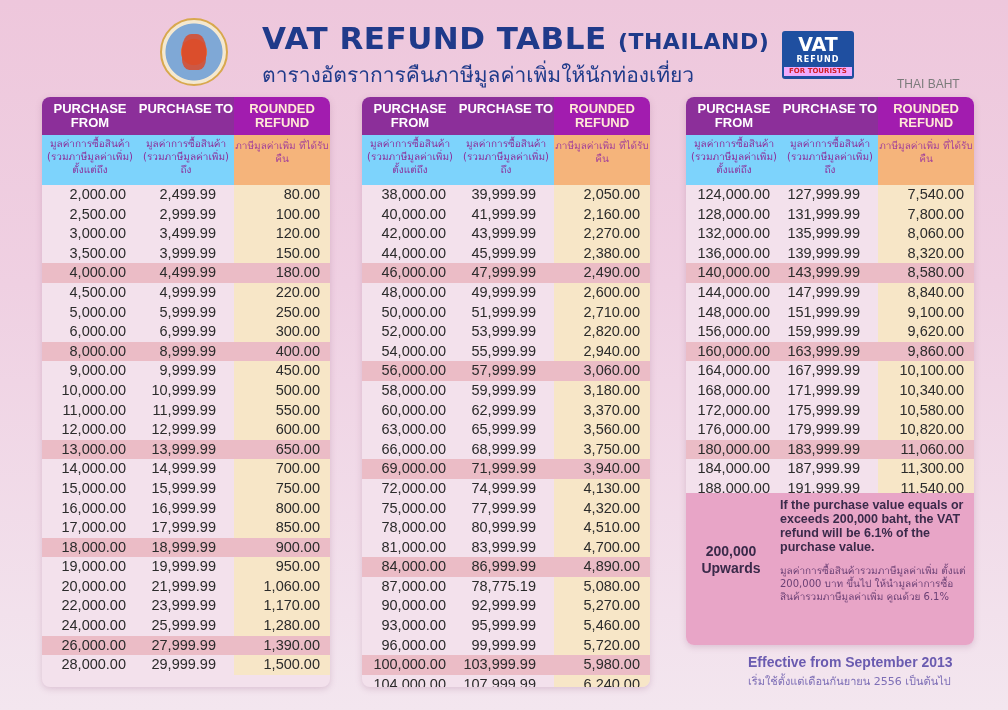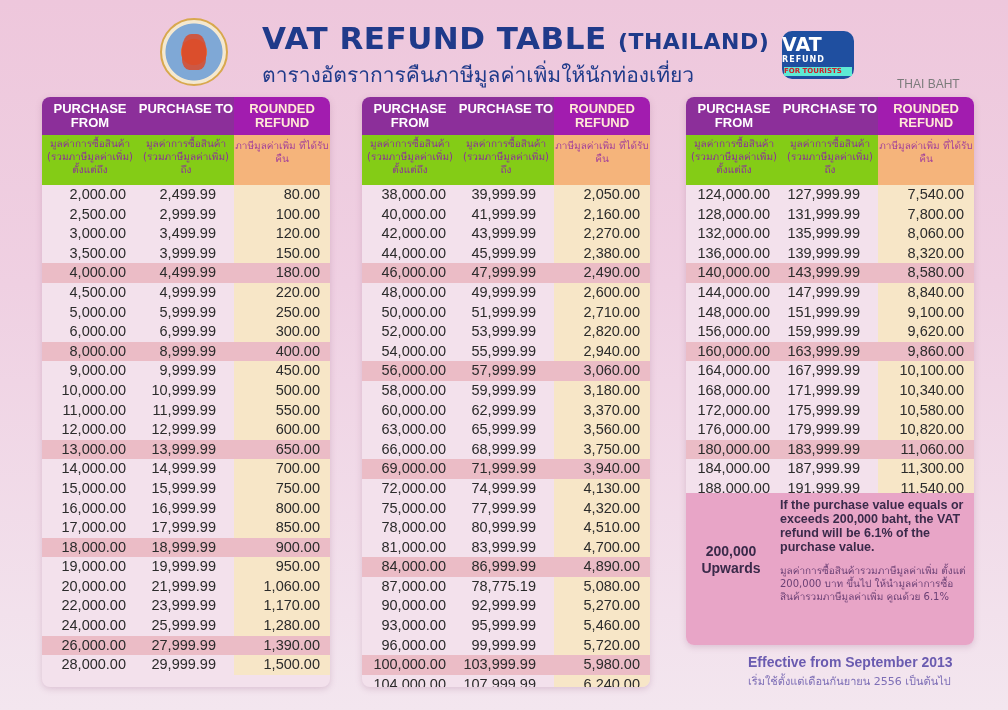--- a/index.html
+++ b/index.html
@@ -4,36 +4,36 @@
 <style>
 *{box-sizing:border-box;margin:0;padding:0}
 html,body{width:1008px;height:710px;overflow:hidden}
 body{background:linear-gradient(180deg,#eec7dc 0%,#efd0e2 40%,#f3e6ef 100%);font-family:"DejaVu Sans",sans-serif;position:relative}
 .header{position:absolute;left:0;top:0;width:1008px;height:95px}
 .seal{position:absolute;left:160px;top:18px;width:68px;height:68px;border-radius:50%;background:radial-gradient(circle,#e2673a 0 28%,#7fa8d6 30% 62%,#f4e8d0 64% 78%,#e3b466 80% 100%);border:2px solid #d8a84e}
 .seal-inner{position:absolute;left:20px;top:14px;width:24px;height:36px;background:#d94a2a;border-radius:40% 40% 30% 30%;opacity:.85}
 .title{position:absolute;left:262px;top:20px;color:#1f3a8a;font-weight:bold;font-size:31px;letter-spacing:.5px;white-space:nowrap}
 .title small{font-size:22px;font-weight:bold}
 .subtitle{position:absolute;left:262px;top:58px;color:#1f3a8a;font-size:21px;white-space:nowrap}
-.vatlogo{position:absolute;left:782px;top:31px;width:72px;height:48px;background:#1f4fa0;border-radius:10px;color:#fff;text-align:left}
+.vatlogo{position:absolute;left:782px;top:31px;width:72px;height:48px;background:#1f4fa0;border-radius:3px;color:#fff;text-align:center}
 .vatlogo .v1{font-size:19px;font-weight:bold;line-height:21px;padding-top:3px}
 .vatlogo .v2{font-size:8px;font-weight:bold;letter-spacing:1px;line-height:9px}
-.vatlogo .v3{background:#5eead4;color:#d21f26;font-size:7px;font-weight:bold;line-height:9px;margin:3px 2px 0}
+.vatlogo .v3{background:#f0abfc;color:#d21f26;font-size:7px;font-weight:bold;line-height:9px;margin:3px 2px 0}
 .currency{position:absolute;left:897px;top:77px;color:#7b7b7b;font-size:12px;font-family:"Liberation Sans",sans-serif}
 .panel{position:absolute;top:97px;width:288px;border-radius:8px;overflow:hidden;background:#f3e1ec;box-shadow:0 2px 6px rgba(150,90,130,.25)}
 .p1{left:42px;height:590px}
 .p2{left:362px;height:590px}
 .p3{left:686px;height:548px}
 .thead{display:flex;height:38px}
 .th{color:#fff;text-align:center;font-weight:bold;font-size:13px;line-height:14px;padding-top:5px;font-family:"Liberation Sans",sans-serif}
 .th.c1,.th.c2{background:#8c2f9a;width:96px}
 .th.c3{background:#a21caf;width:96px;color:#ffe9d6}
 .tsub{display:flex;height:50px}
 .ts{text-align:center;font-size:10px;line-height:13px;color:#8c2f9a;padding-top:2px}
-.ts.c1,.ts.c2{background:#84cc16;width:96px}
+.ts.c1,.ts.c2{background:#7dd3fc;width:96px}
 .ts.c3{background:#f5b47b;width:96px;color:#a3419a;padding-top:4px}
 .rows{position:relative}
 .rows .refbg{position:absolute;left:192px;top:0;width:96px;height:100%;background:#f7e6c7}
 .row{display:flex;height:19.6px;position:relative;font-size:14.5px;color:#2b2b2b;line-height:19.6px;font-family:"Liberation Sans",sans-serif}
 .row.hl{background:#ebbcc6}
 .cell{width:96px;text-align:right;padding-right:14px}
 .cell.c1{padding-right:12px}
 .cell.c2{padding-right:18px}
 .cell.c3{padding-right:10px}
 .note{position:absolute;left:0;bottom:0;width:288px;height:152px;background:#e8a5c7;display:flex}

